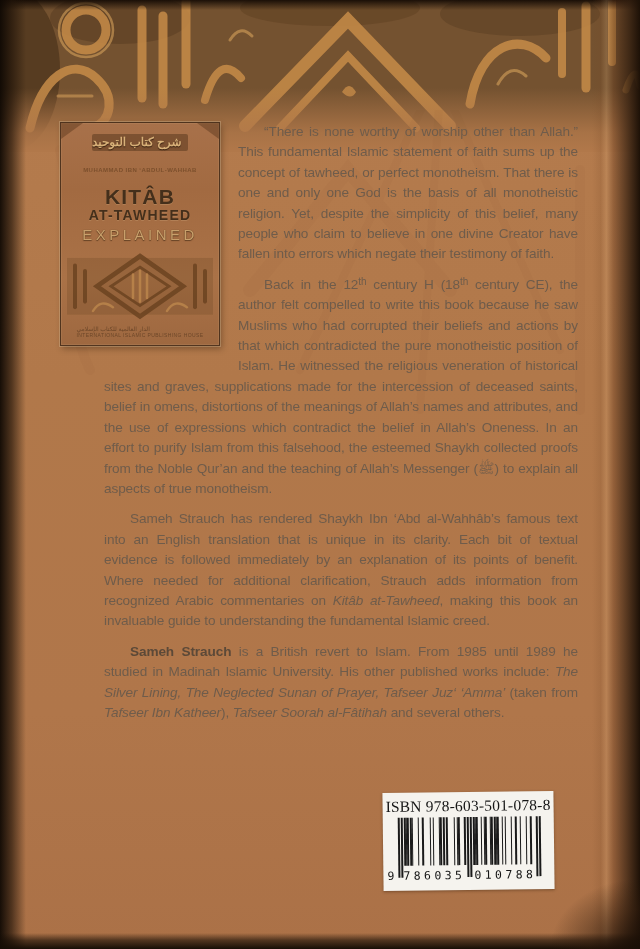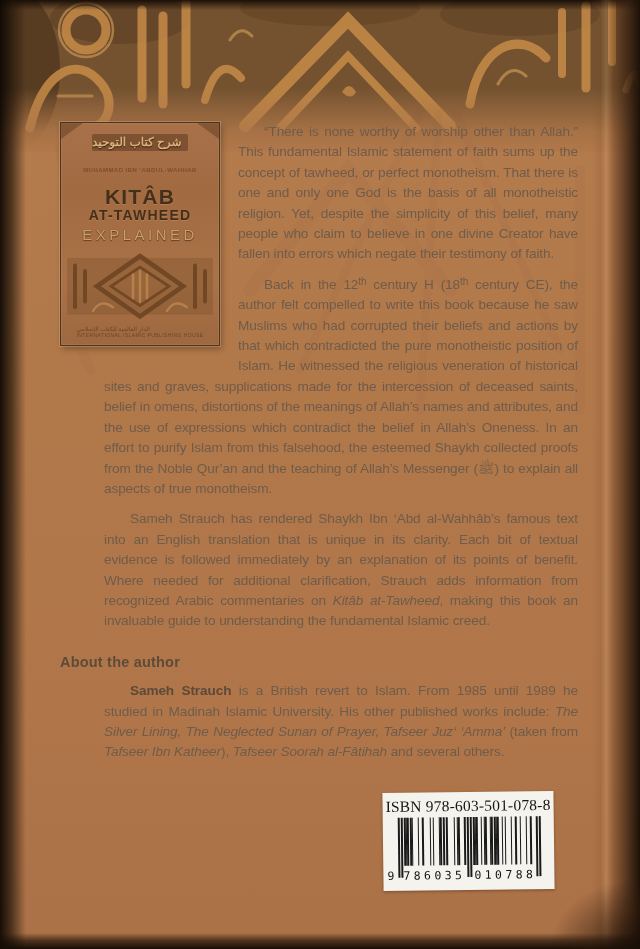--- a/index.html
+++ b/index.html
@@ -156,21 +156,20 @@
         <div class="en">INTERNATIONAL ISLAMIC PUBLISHING HOUSE</div>
       </div>
     </div>
 
     <p class="para"><span>“There is none worthy of worship other than Allah.” This fundamental Islamic statement of faith sums up the concept of tawheed, or perfect monotheism. That there is one and only one God is the basis of all monotheistic religion. Yet, despite the simplicity of this belief, many people who claim to believe in one divine Creator have fallen into errors which negate their testimony of faith.</span></p>
 
     <p class="para"><span>Back in the 12</span><sup>th</sup><span> century H (18</span><sup>th</sup><span> century CE), the author felt compelled to write this book because he saw Muslims who had corrupted their beliefs and actions by that which contradicted the pure monotheistic position of Islam. He witnessed the religious veneration of historical sites and graves, supplications made for the intercession of deceased saints, belief in omens, distortions of the meanings of Allah’s names and attributes, and the use of expressions which contradict the belief in Allah’s Oneness. In an effort to purify Islam from this falsehood, the esteemed Shaykh collected proofs from the Noble Qur’an and the teaching of Allah’s Messenger (ﷺ) to explain all aspects of true monotheism.</span></p>
 
     <p class="para"><span>Sameh Strauch has rendered Shaykh Ibn ‘Abd al-Wahhâb’s famous text into an English translation that is unique in its clarity. Each bit of textual evidence is followed immediately by an explanation of its points of benefit. Where needed for additional clarification, Strauch adds information from recognized Arabic commentaries on </span><i>Kitâb at-Tawheed</i><span>, making this book an invaluable guide to understanding the fundamental Islamic creed.</span></p>
 
-    <h3 class="about-heading">About the author</h3>
 
     <p class="para about-para"><b>Sameh Strauch</b><span> is a British revert to Islam. From 1985 until 1989 he studied in Madinah Islamic University. His other published works include: </span><i>The Silver Lining, The Neglected Sunan of Prayer, Tafseer Juz‘ ‘Amma’</i><span> (taken from </span><i>Tafseer Ibn Katheer</i><span>), </span><i>Tafseer Soorah al-Fâtihah</i><span> and several others.</span></p>
   </div>
 
   <div class="isbn-label">
     <div class="isbn-text">ISBN 978-603-501-078-8</div>
     <div class="barcode" id="barcode">
         <span class="bar black tall"></span>
         <span class="bar tall"></span>
         <span class="bar black tall"></span>

